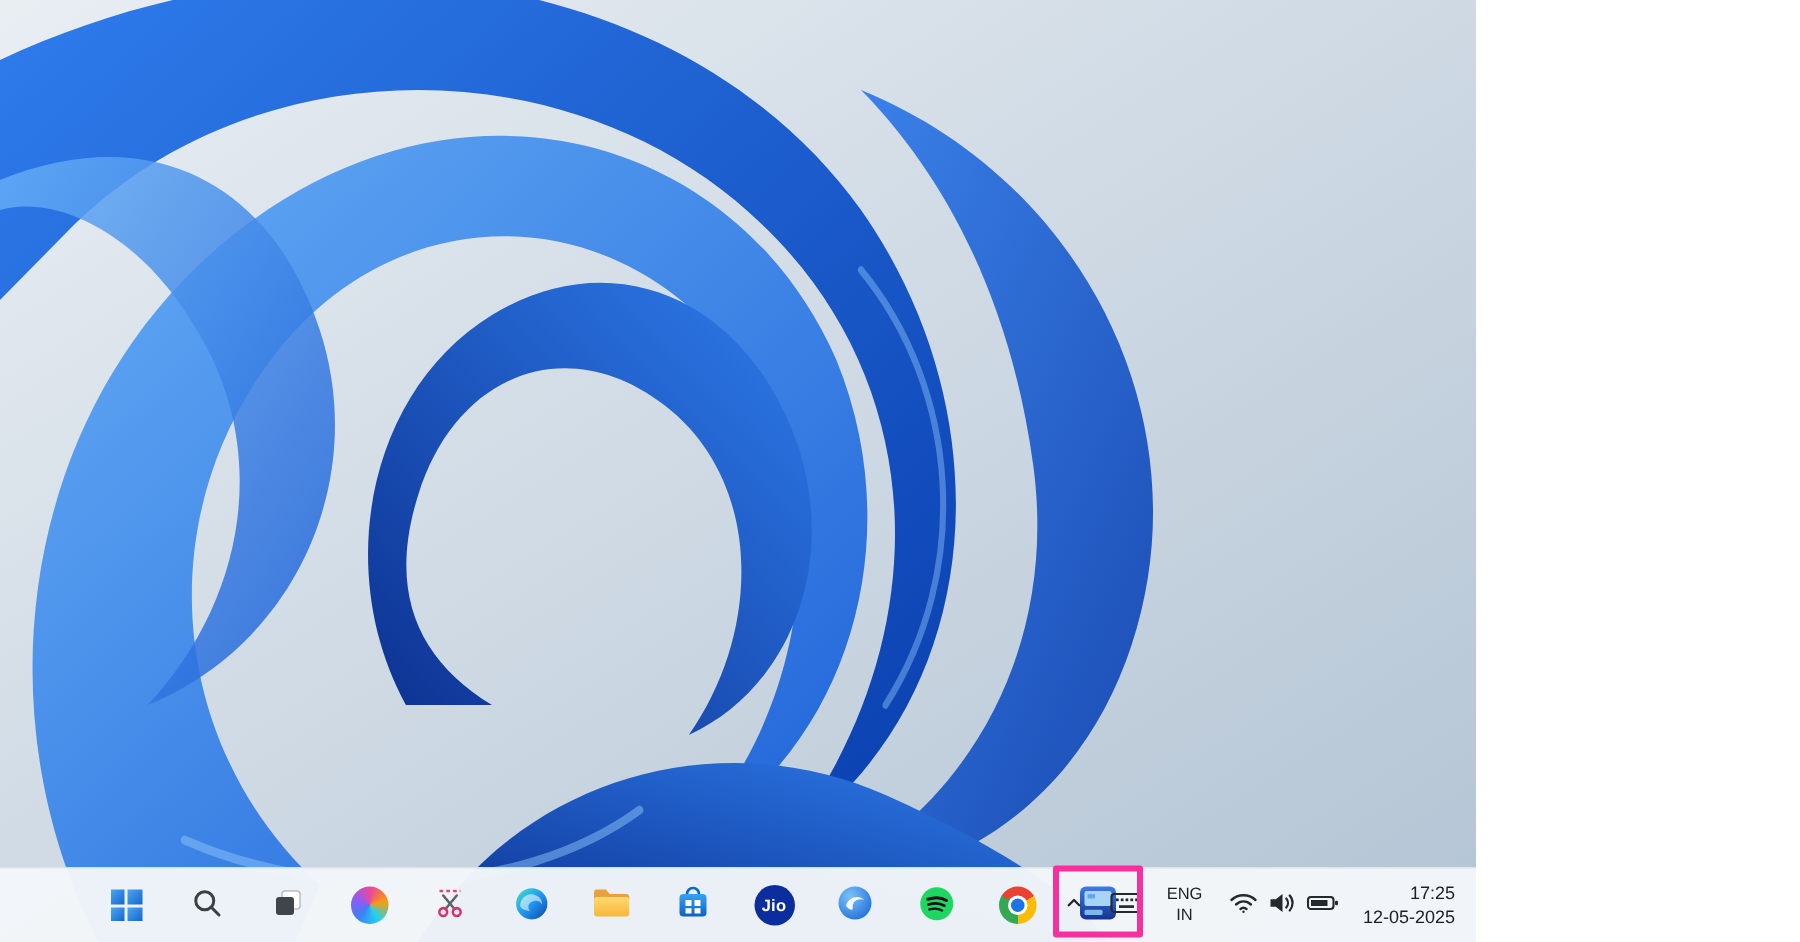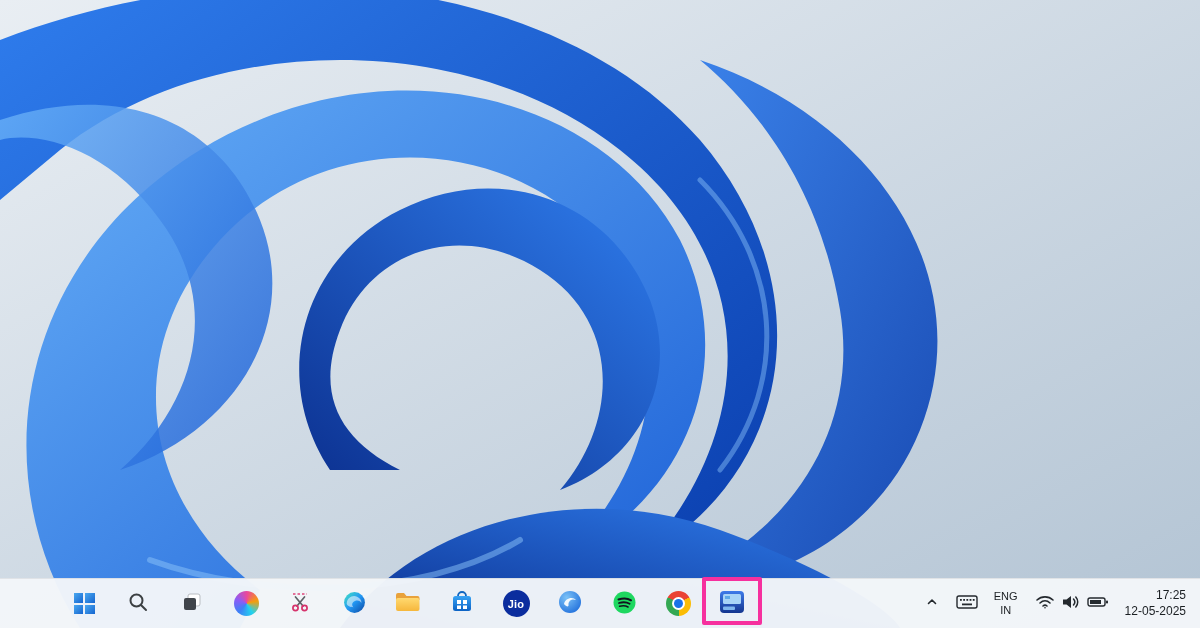--- a/index.html
+++ b/index.html
@@ -1,17 +1,17 @@
 <!DOCTYPE html>
 <html><head>
 <meta charset="utf-8">
 <style>
   * { margin:0; padding:0; box-sizing:border-box; }
   html,body { width:1200px; height:628px; overflow:hidden; font-family:"Liberation Sans", sans-serif; }
-  .stage { position:relative; width:1200px; height:628px; background:#c9d6e2; }
+  .stage { position:relative; width:984px; height:628px; background:#c9d6e2; }
 
   
   .wallpaper { position:absolute; inset:0; }
   .wallpaper svg { display:block; width:100%; height:100%; }
 
   
   .taskbar {
     position:absolute; left:0; right:0; bottom:0; height:50px;
     background:rgba(243,246,249,0.97);
     border-top:1px solid rgba(0,0,0,0.07);

